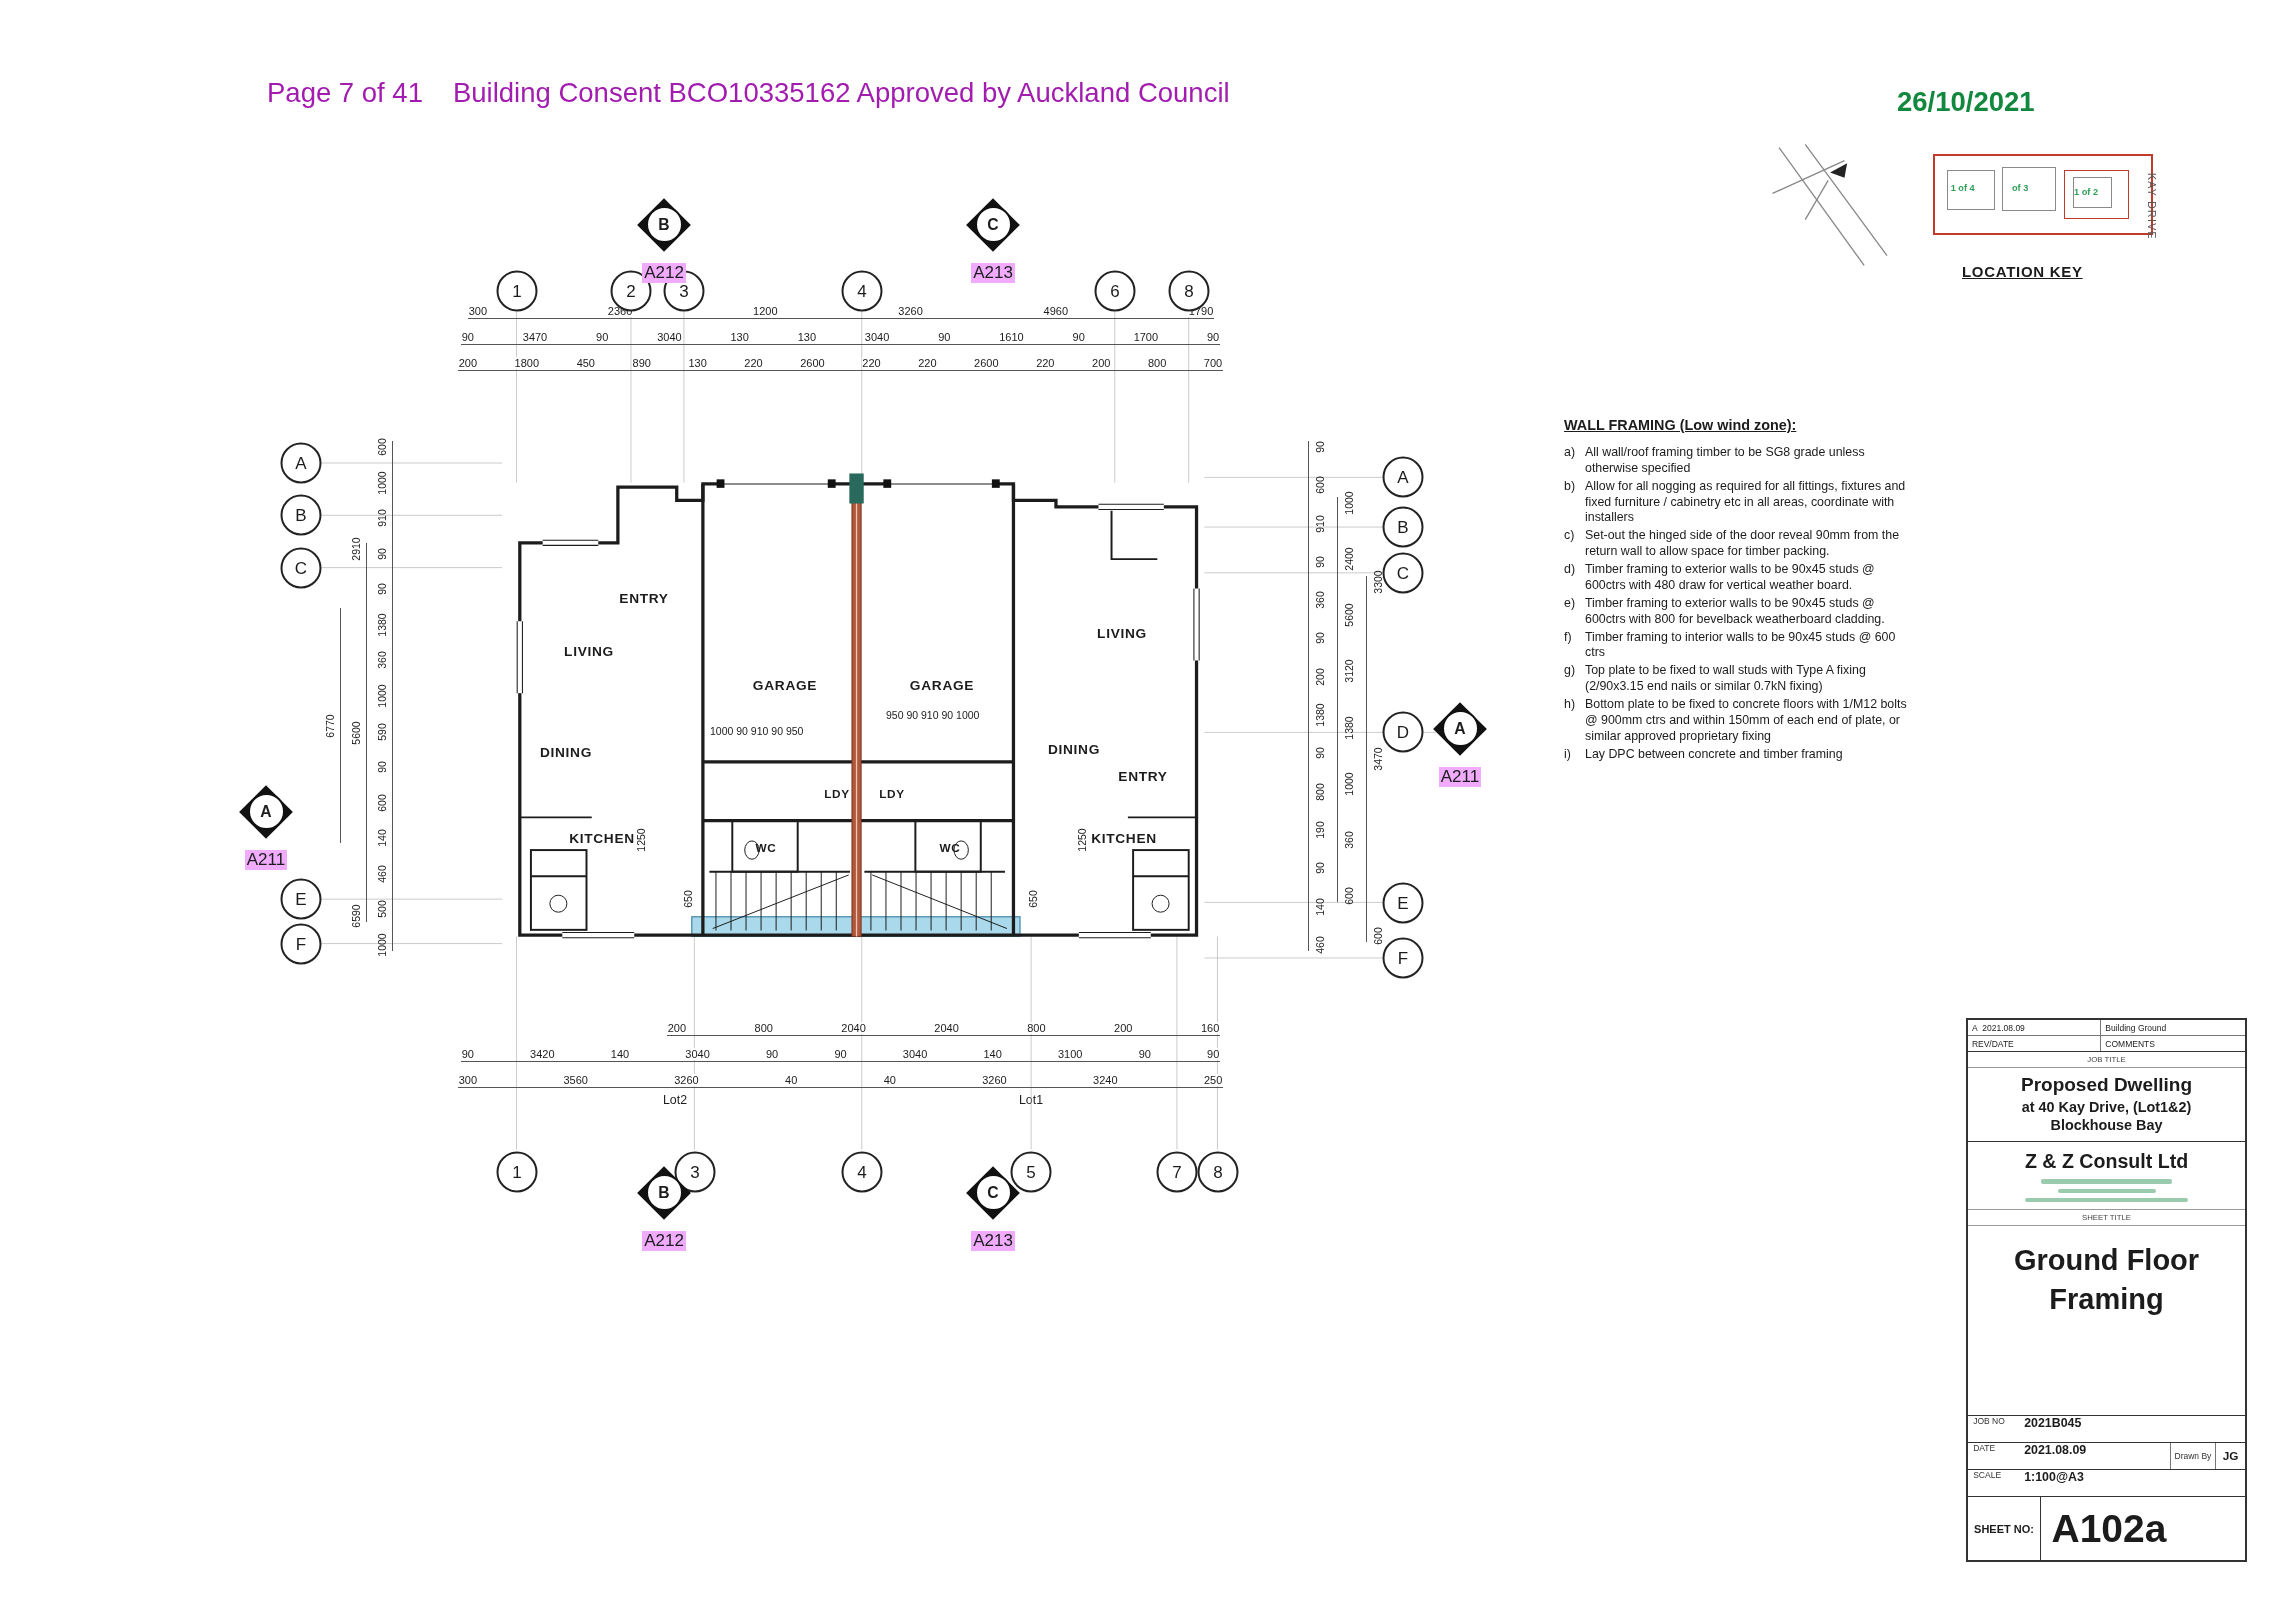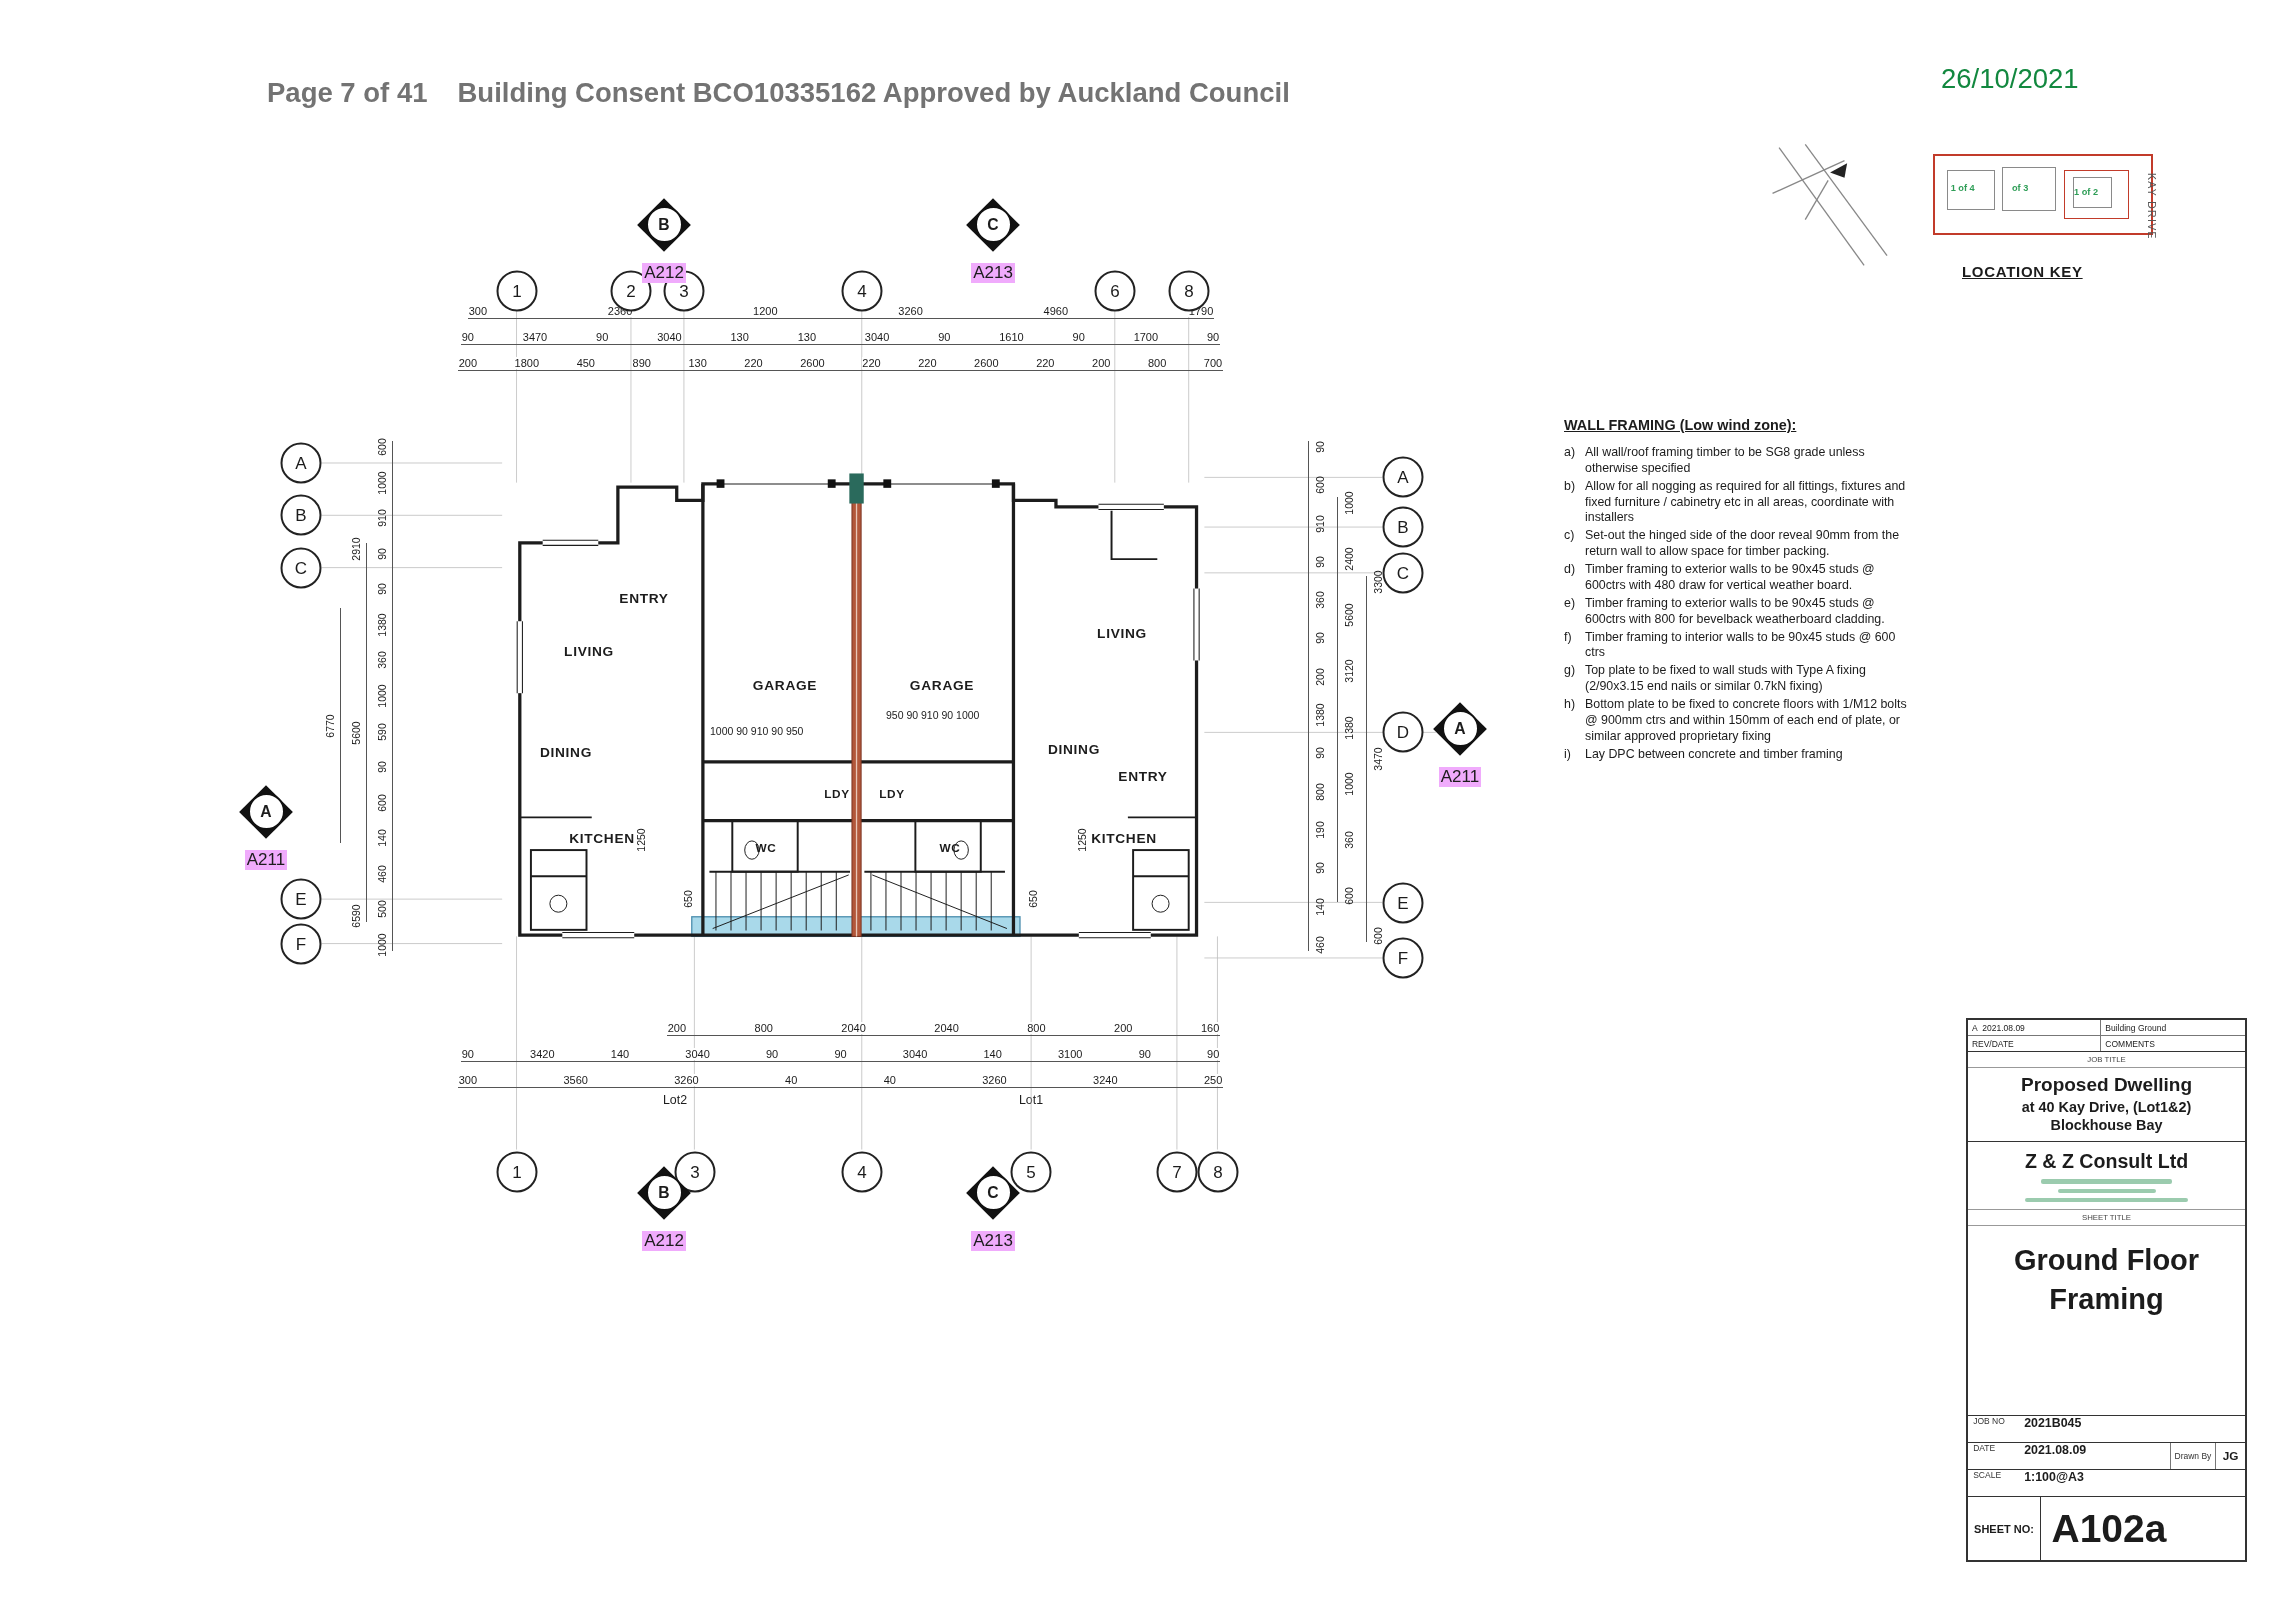--- a/index.html
+++ b/index.html
@@ -1,21 +1,21 @@
 <!DOCTYPE html>
 <html style="font-size:10.5px"><head>
 <meta charset="utf-8">
 <style>
   html,body{margin:0;padding:0;background:#e8e8e8;}
   #page{position:relative;width:2295px;height:1623px;background:#ffffff;overflow:hidden;
         font-family:"Liberation Sans", sans-serif;color:#1c1c1c;}
   
-  .hdr{position:absolute;top:77px;left:267px;font-size:27.5px;font-weight:bold;color:#737373;white-space:nowrap;text-align:center;}
+  .hdr{position:absolute;top:77px;left:267px;font-size:27.5px;font-weight:normal;color:#a21caf;white-space:nowrap;text-align:center;}
   .hdr .gap{display:inline-block;width:30px;}
-  .hdr-date{position:absolute;top:63px;left:1897px;font-size:27.5px;font-weight:normal;color:#12883f;margin-left:44px;}
+  .hdr-date{position:absolute;top:86px;left:1897px;font-size:27.5px;font-weight:bold;color:#12883f;}
   
   .lockey{position:absolute;left:1766px;top:134px;width:425px;height:170px;}
   .lk-road{position:absolute;left:0;top:6.5px;width:157px;height:131px;}
   .lk-box{position:absolute;left:167px;top:19.6px;width:216px;height:77px;border:2px solid #c23b2a;background:#fff;}
   .lk-house{position:absolute;border:1.3px solid #8a8a8a;}
   .lk-inner-red{position:absolute;border:1.6px solid #c23b2a;}
   .lk-lbl{position:absolute;font-size:9.2px;color:#2f9e57;font-weight:bold;white-space:nowrap;}
   .lk-street{position:absolute;left:392px;top:39px;transform:rotate(90deg);transform-origin:left top;
              font-size:10.5px;color:#555;letter-spacing:1.3px;white-space:nowrap;}
   .lk-title{position:absolute;left:196px;top:129px;font-size:15px;font-weight:bold;text-decoration:underline;letter-spacing:0.7px;}

